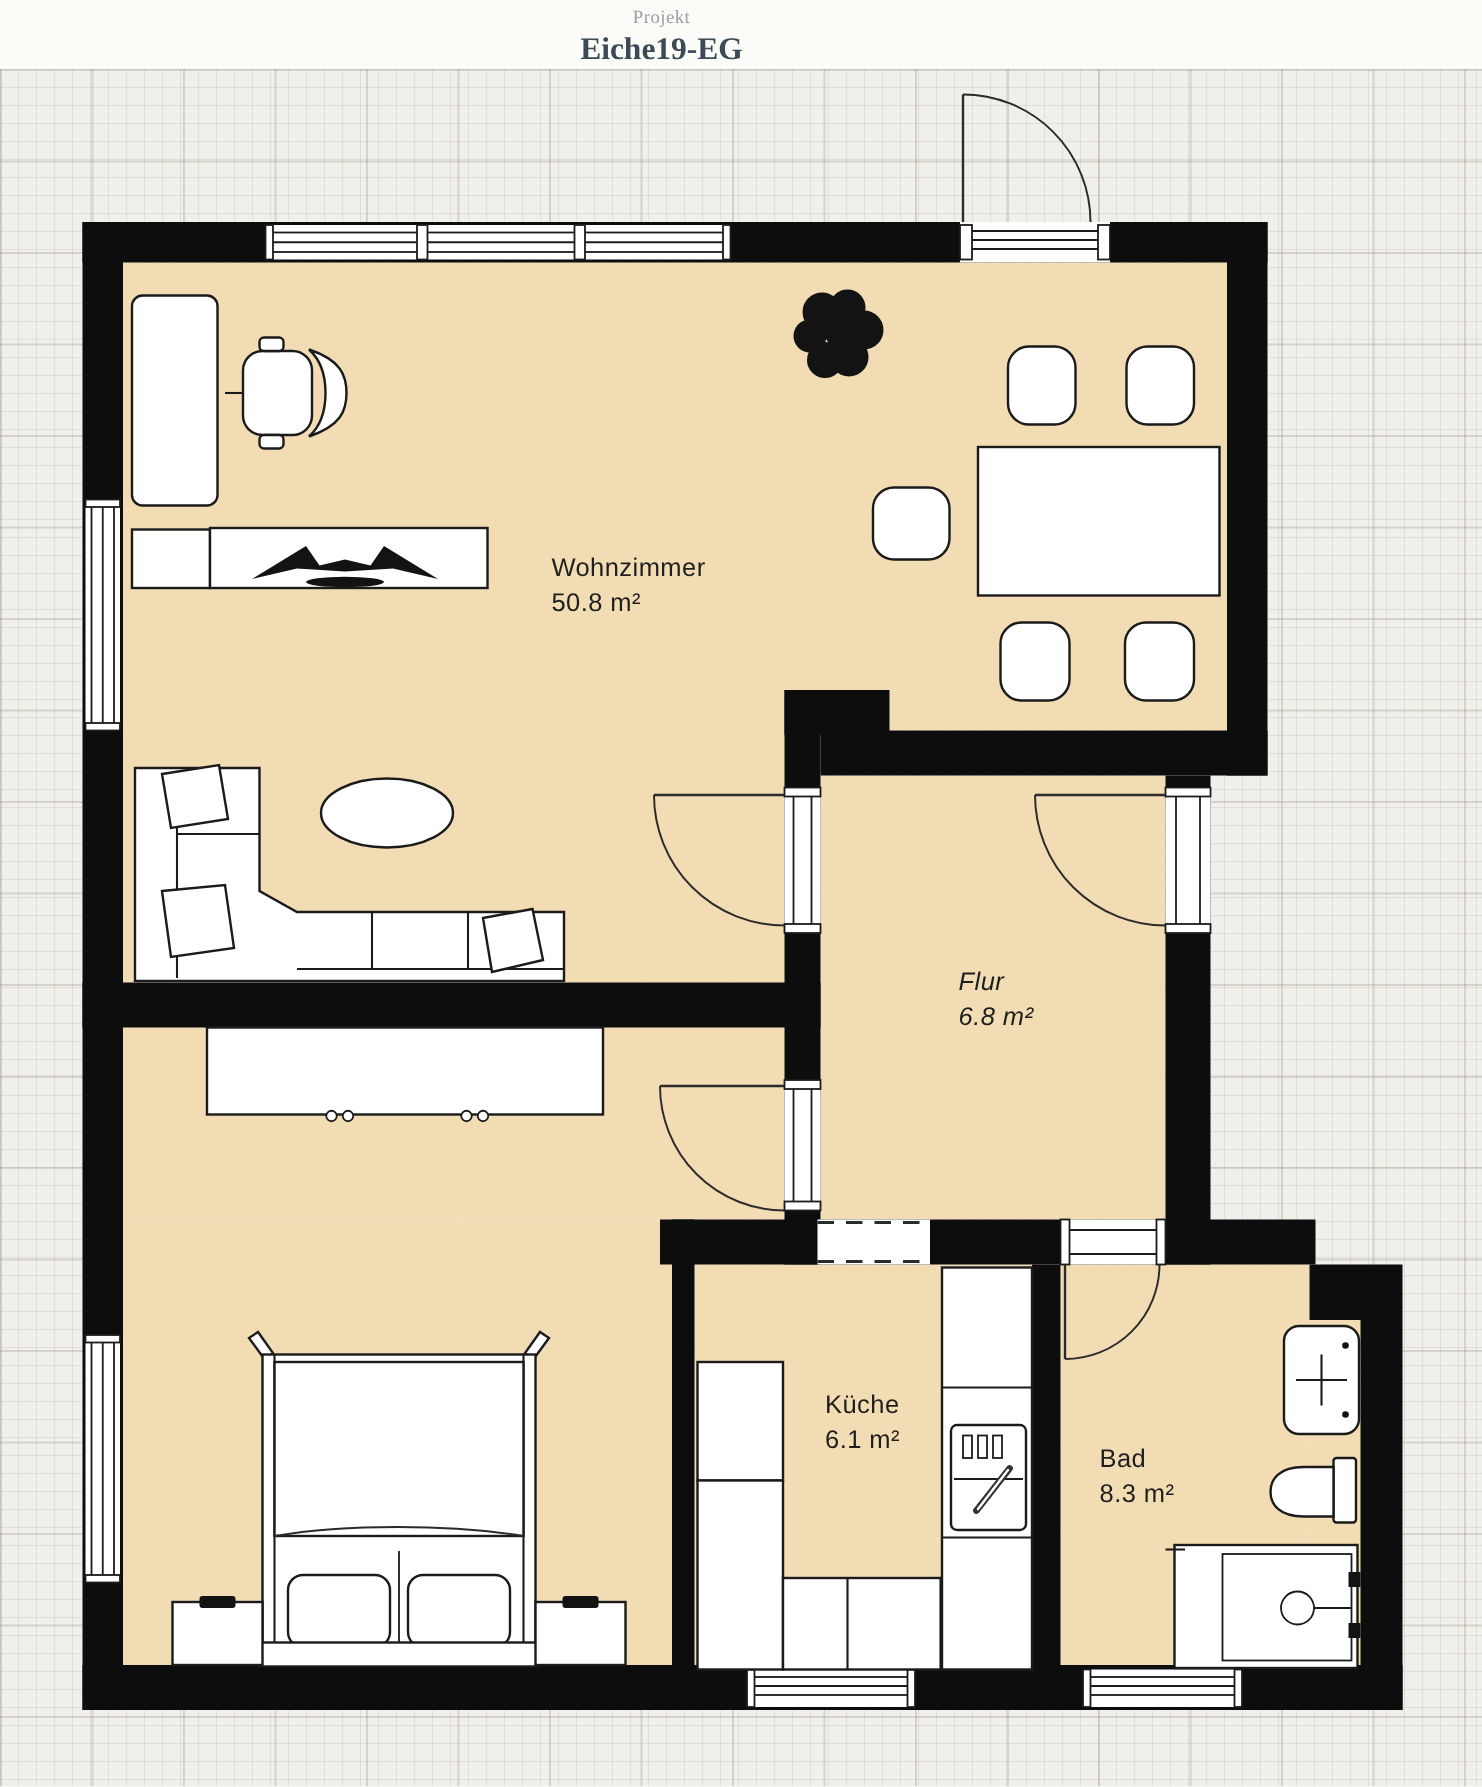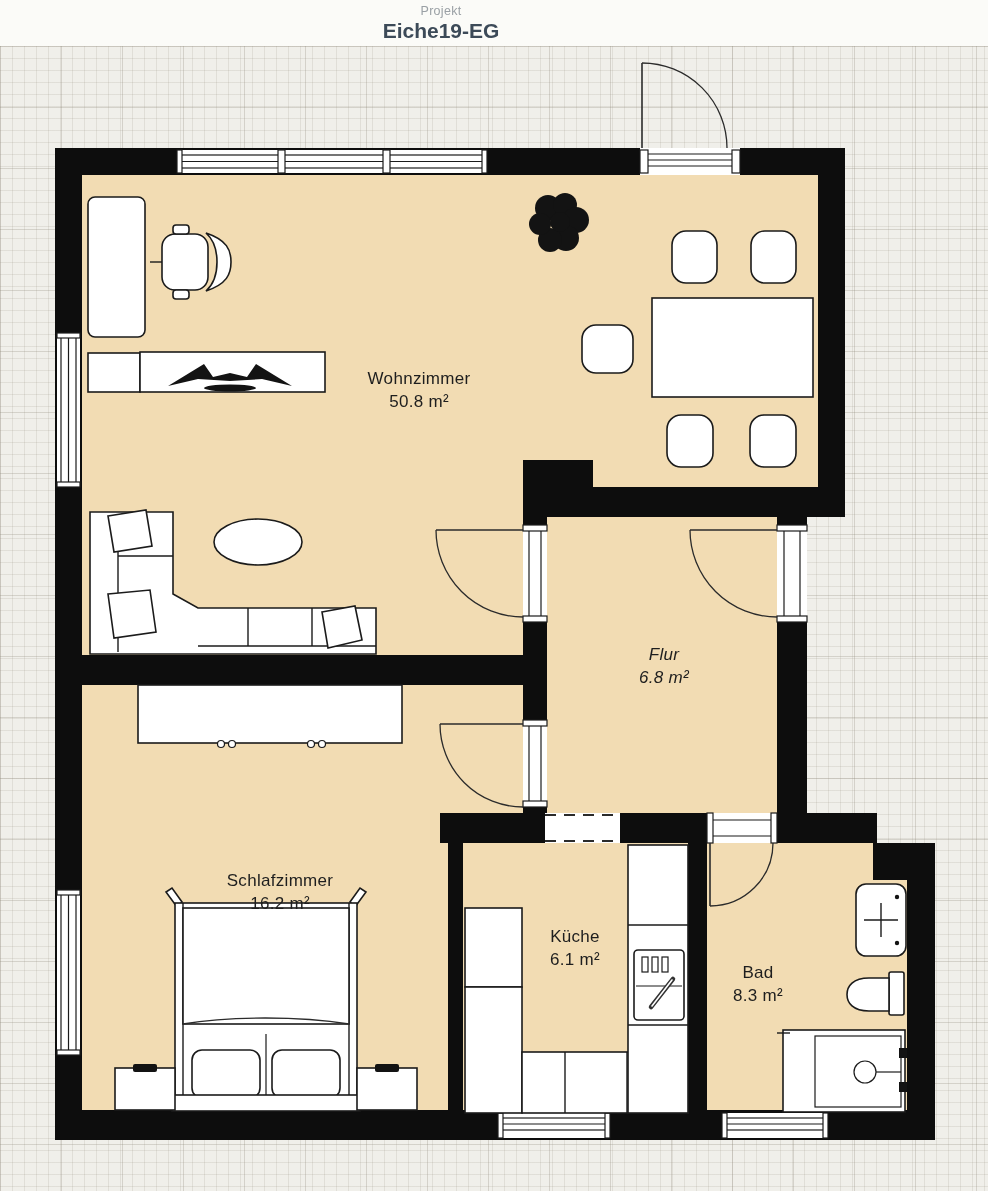--- a/index.html
+++ b/index.html
@@ -6,37 +6,37 @@
   body{font-family:"Liberation Sans", sans-serif;}
   .stage{position:relative;width:988px;height:1191px;overflow:hidden;background:#fbfbf8;}
   .grid-area{position:absolute;left:0;top:46px;right:0;bottom:0;
     background-color:var(--canvas_bg,#f0efea);
     background-image:
       linear-gradient(to right, rgba(150,145,130,0.18) 1px, transparent 1px),
       linear-gradient(to bottom, rgba(150,145,130,0.18) 1px, transparent 1px),
       linear-gradient(to right, rgba(140,134,118,0.28) 1px, transparent 1px),
       linear-gradient(to bottom, rgba(140,134,118,0.28) 1px, transparent 1px);
     background-size:12px 12px,12px 12px,61px 61px,61px 61px;}
-  .header-band{position:absolute;left:0;top:0;width:100%;height:46px;background:#fbfbf8;}
+  .header-band{position:absolute;left:0;top:0;width:100%;height:46px;background:#fbfbf8;font-family:Liberation Serif, serif;}
   .header-text{position:absolute;left:441px;top:4px;transform:translateX(-50%);text-align:center;white-space:nowrap;}
   .header-label{font-size:12.5px;color:var(--header_label,#9aa0a5);letter-spacing:.3px;}
   .header-title{font-size:21px;font-weight:bold;color:var(--header_title,#3c4a58);margin-top:1px;}
   .plan-svg{position:absolute;left:0;top:0;}
   .room{fill:var(--room_fill,#f2dcb3);}
   .wall{fill:var(--wall,#0d0d0d);}
   .wht{fill:#ffffff;}
   .fur{fill:#ffffff;stroke:#1b1b1b;stroke-width:1.6;}
   .thin{fill:none;stroke:#1b1b1b;stroke-width:1.2;}
   .ln{stroke:#1b1b1b;stroke-width:1.4;fill:none;}
   .dark{fill:#131313;stroke:none;}
   .arc{stroke:#2b2b2b;stroke-width:1.3;fill:none;}
   .leaf{stroke:#2b2b2b;stroke-width:1.6;fill:none;}
   .cap{fill:#ffffff;stroke:#1b1b1b;stroke-width:1.2;}
   .dash{stroke:#2b2b2b;stroke-width:2;stroke-dasharray:11 8;fill:none;}
-  .room-label{position:absolute;transform:translate(-50%,-50%);text-align:center;
+  .room-label{position:absolute;transform:translate(-50%,-50%);
     font-size:17px;color:#1e1e1e;line-height:23px;white-space:nowrap;letter-spacing:.3px;}
 </style>
 </head>
 <body>
 
 <div class="stage">
   <div class="grid-area"></div>
   <div class="header-band">
     <div class="header-text">
       <div class="header-label">Projekt</div>
@@ -307,24 +307,20 @@
   </svg>
 
   <div class="room-label" style="left:419px;top:390px;">
     <div>Wohnzimmer</div>
     <div>50.8 m²</div>
   </div>
   <div class="room-label" style="left:664px;top:666px;font-style:italic;">
     <div>Flur</div>
     <div>6.8 m²</div>
   </div>
-  <div class="room-label" style="left:280px;top:892px;">
-    <div>Schlafzimmer</div>
-    <div>16.2 m²</div>
-  </div>
   <div class="room-label" style="left:575px;top:948px;">
     <div>Küche</div>
     <div>6.1 m²</div>
   </div>
   <div class="room-label" style="left:758px;top:984px;">
     <div>Bad</div>
     <div>8.3 m²</div>
   </div>
 </div>
 

